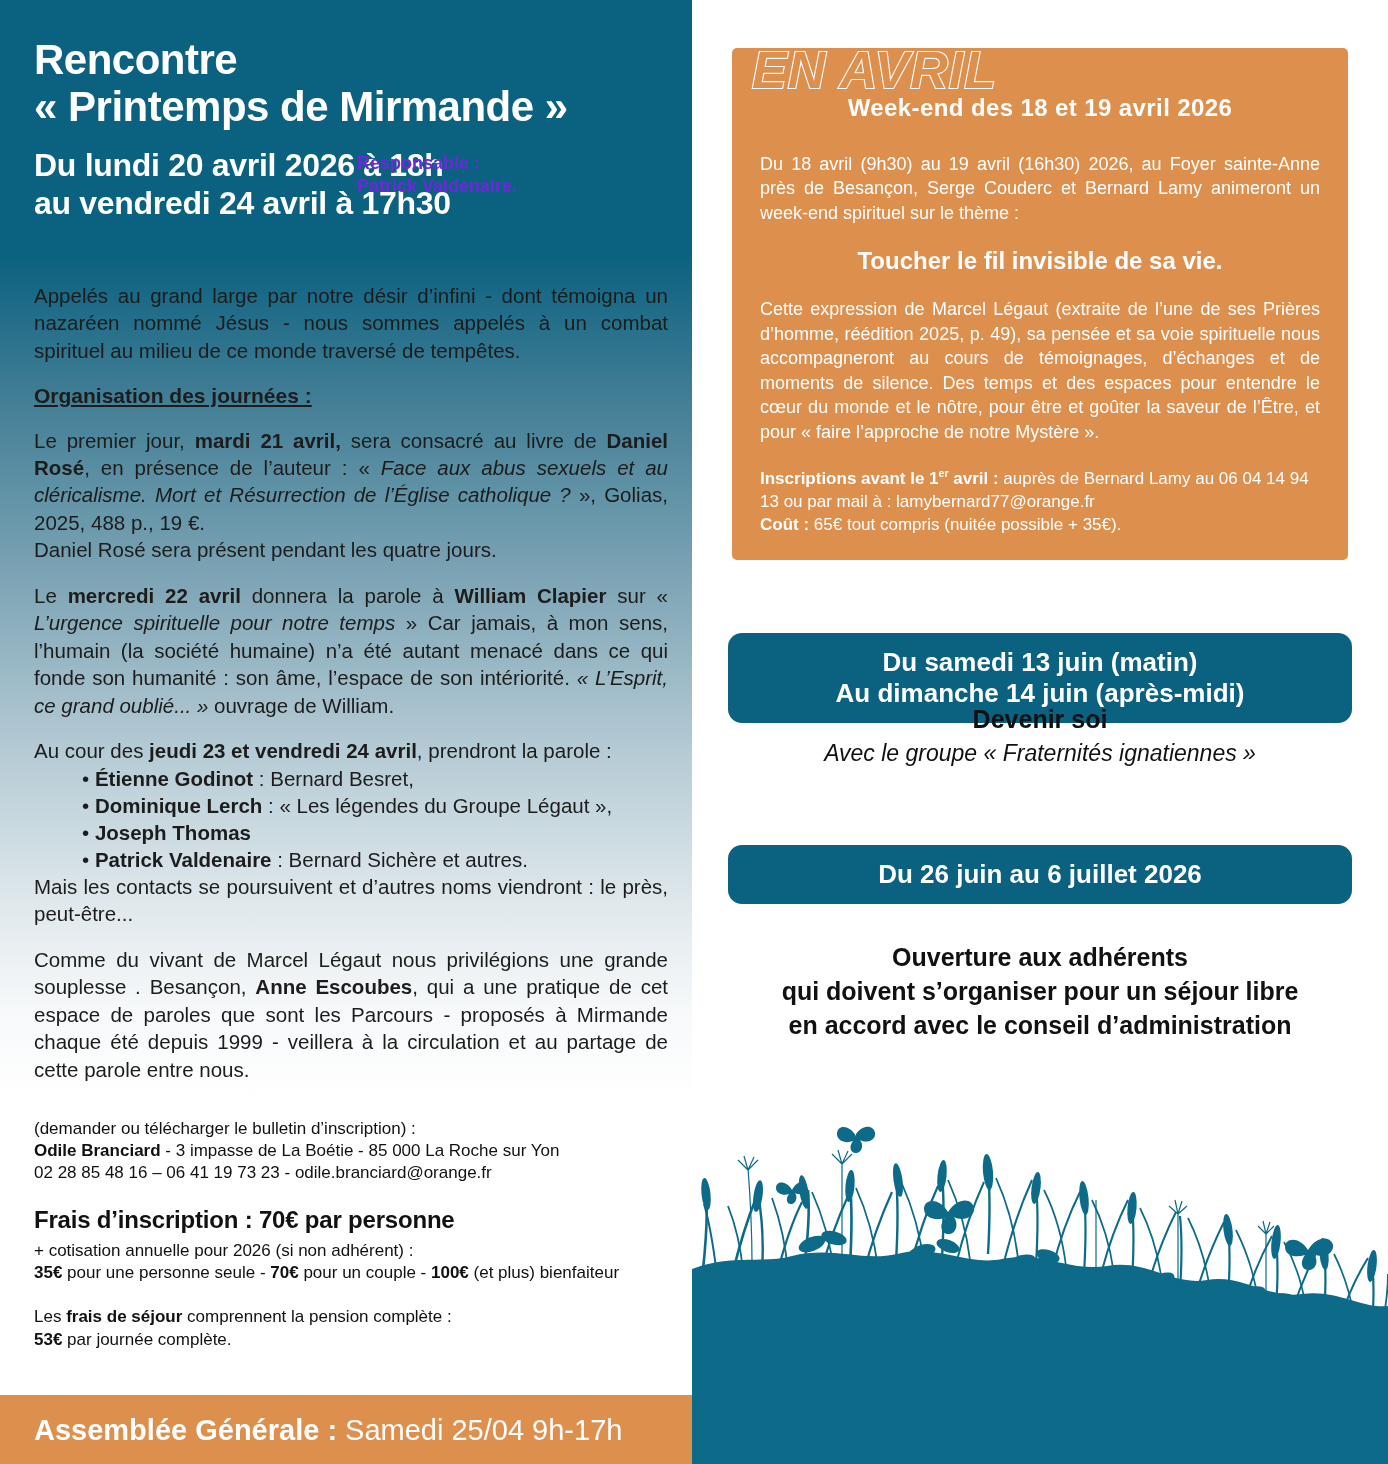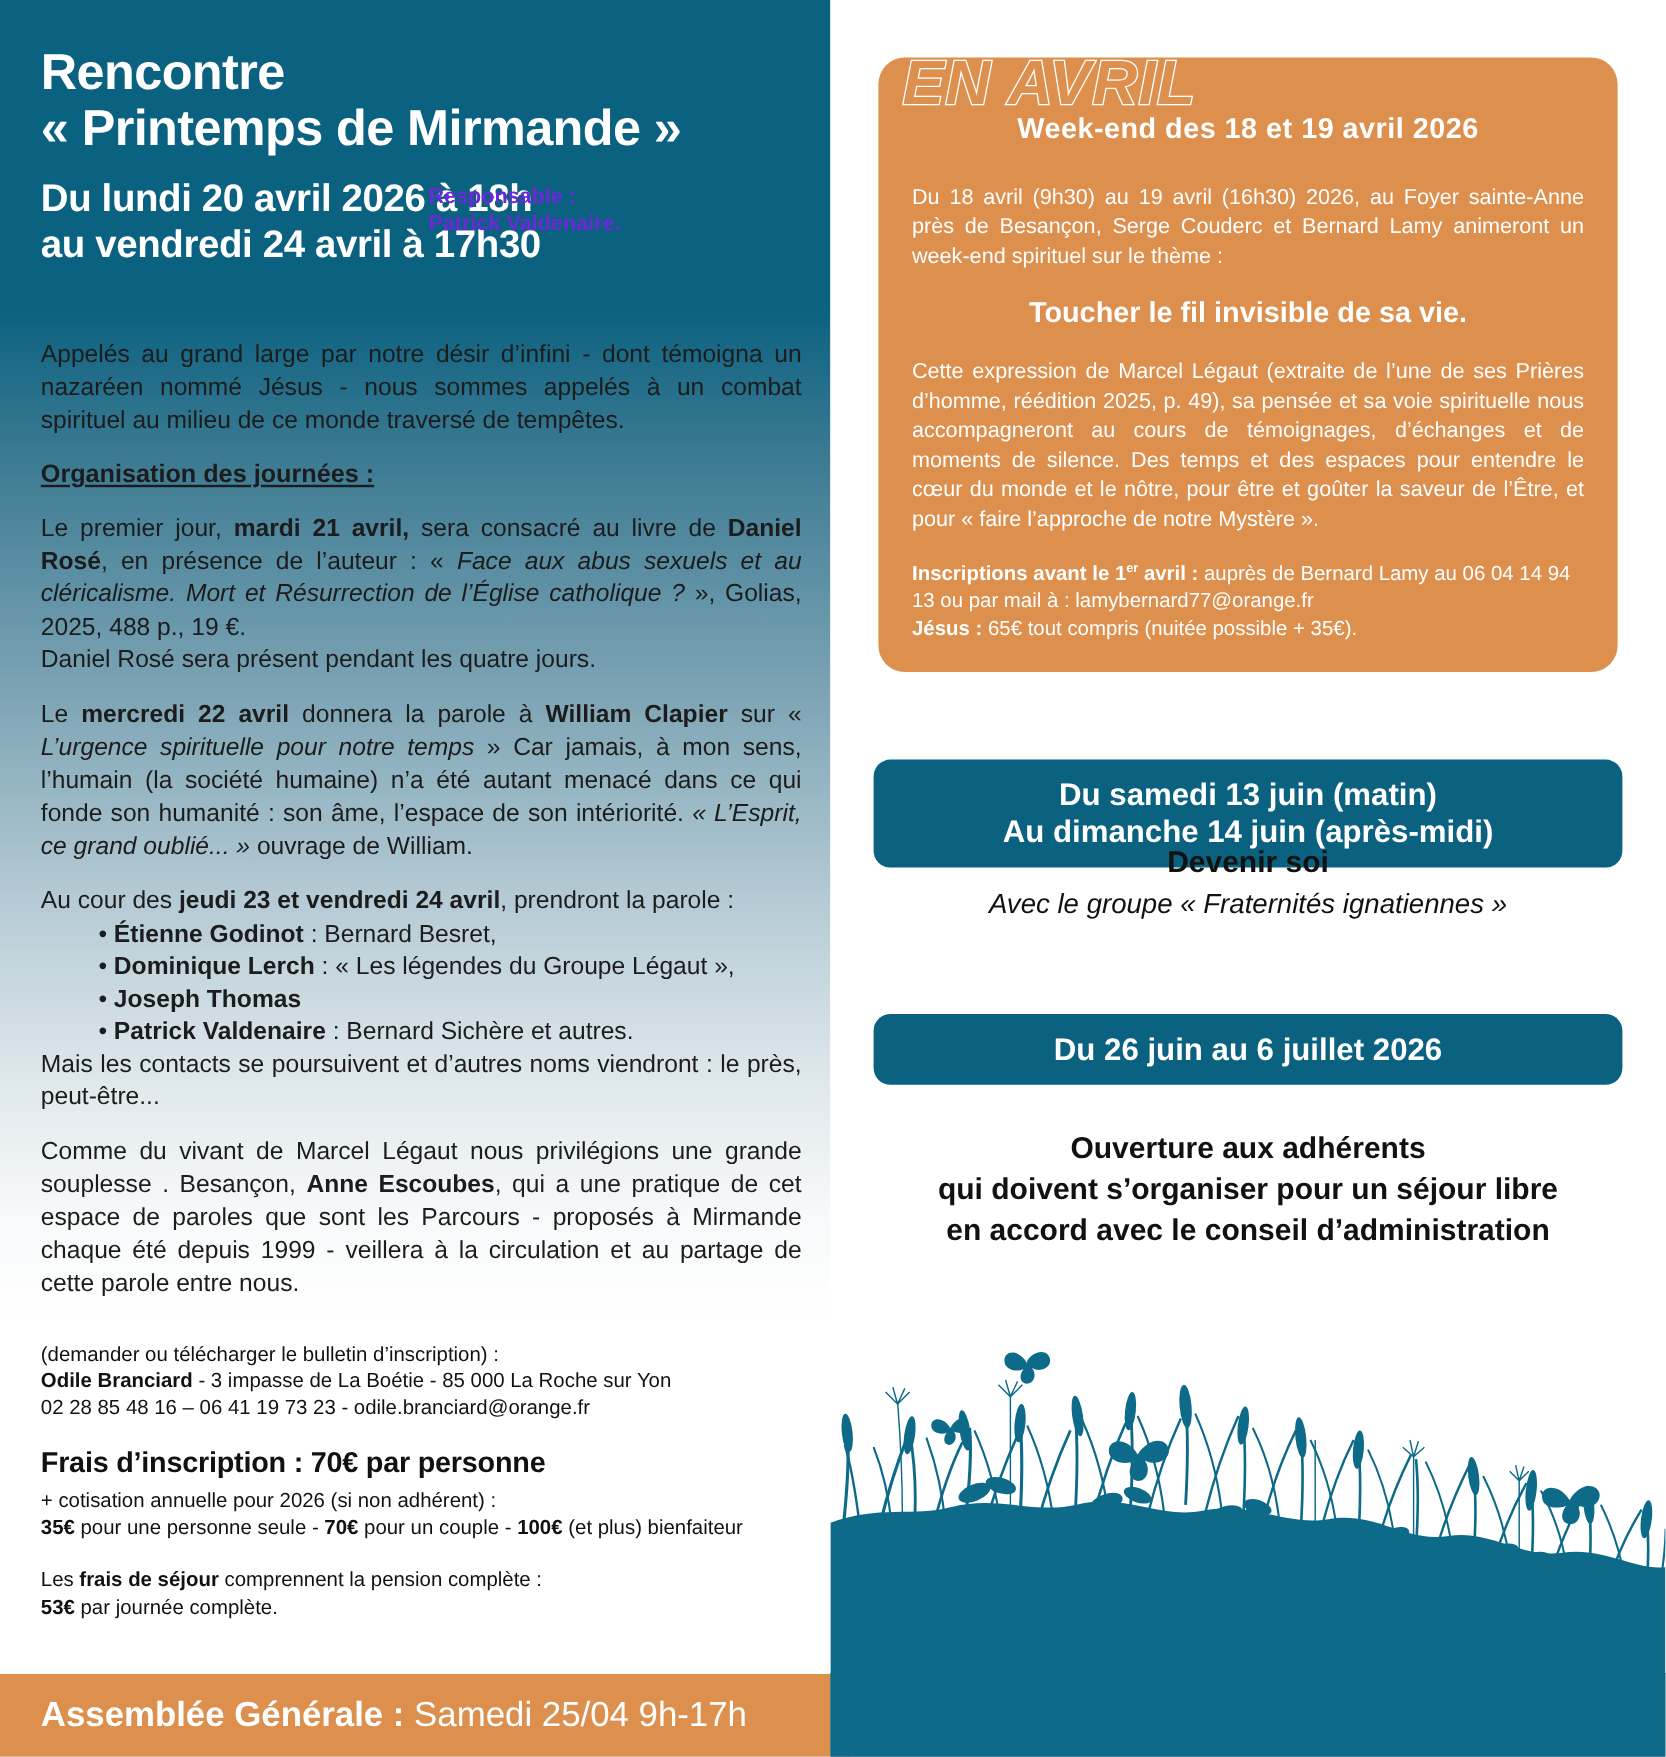--- a/index.html
+++ b/index.html
@@ -80,21 +80,21 @@
   .right-bottom-fill{
     position:absolute;left:0;bottom:0;width:696px;height:70px;background:#0a6180;
   }
   .grass{
     position:absolute;left:0;bottom:0;width:696px;height:370px;
   }
   .grass svg{display:block;width:100%;height:100%;}
 
   .orange-box{
     position:absolute;left:40px;top:48px;width:616px;
-    background:#dd8f4e;border-radius:22px;
+    background:#dd8f4e;border-radius:5px;
     padding:46px 28px 24px 28px;box-sizing:border-box;color:#ffffff;
   }
   .en-avril{
     position:absolute;left:60px;top:40px;
     font-size:52px;font-weight:bold;font-style:italic;letter-spacing:1px;
     color:#dd8f4e;
     -webkit-text-stroke:2.2px #ffffff;
     paint-order:stroke fill;
   }
   .ob-title{
@@ -328,21 +328,21 @@
         </g>
       </svg>
     </div>
 
     <div class="orange-box">
       <div class="ob-title">Week-end des 18 et 19 avril 2026</div>
       <p class="ob-p">Du 18 avril (9h30) au 19 avril (16h30) 2026, au Foyer sainte-Anne près de Besançon, Serge Couderc et Bernard Lamy animeront un week-end spirituel sur le thème :</p>
       <div class="ob-theme">Toucher le fil invisible de sa vie.</div>
       <p class="ob-p">Cette expression de Marcel Légaut (extraite de l’une de ses Prières d’homme, réédition 2025, p. 49), sa pensée et sa voie spirituelle nous accompagneront au cours de témoignages, d’échanges et de moments de silence. Des temps et des espaces pour entendre le cœur du monde et le nôtre, pour être et goûter la saveur de l’Être, et pour « faire l’approche de notre Mystère ».</p>
       <p class="ob-small"><span class="b">Inscriptions avant le 1</span><sup class="b">er</sup><span class="b"> avril :</span><span> auprès de Bernard Lamy au 06 04 14 94 13 ou par mail à : lamybernard77@orange.fr</span></p>
-      <p class="ob-small"><span class="b">Jésus :</span><span> 65€ tout compris (nuitée possible + 35€).</span></p>
+      <p class="ob-small"><span class="b">Coût :</span><span> 65€ tout compris (nuitée possible + 35€).</span></p>
     </div>
 
     <div class="en-avril">EN AVRIL</div>
 
     <div class="blue-pill" id="pill1">
       <span>Du samedi 13 juin (matin)</span><br>
       <span>Au dimanche 14 juin (après-midi)</span>
     </div>
 
     <div class="under-pill" id="under1">

